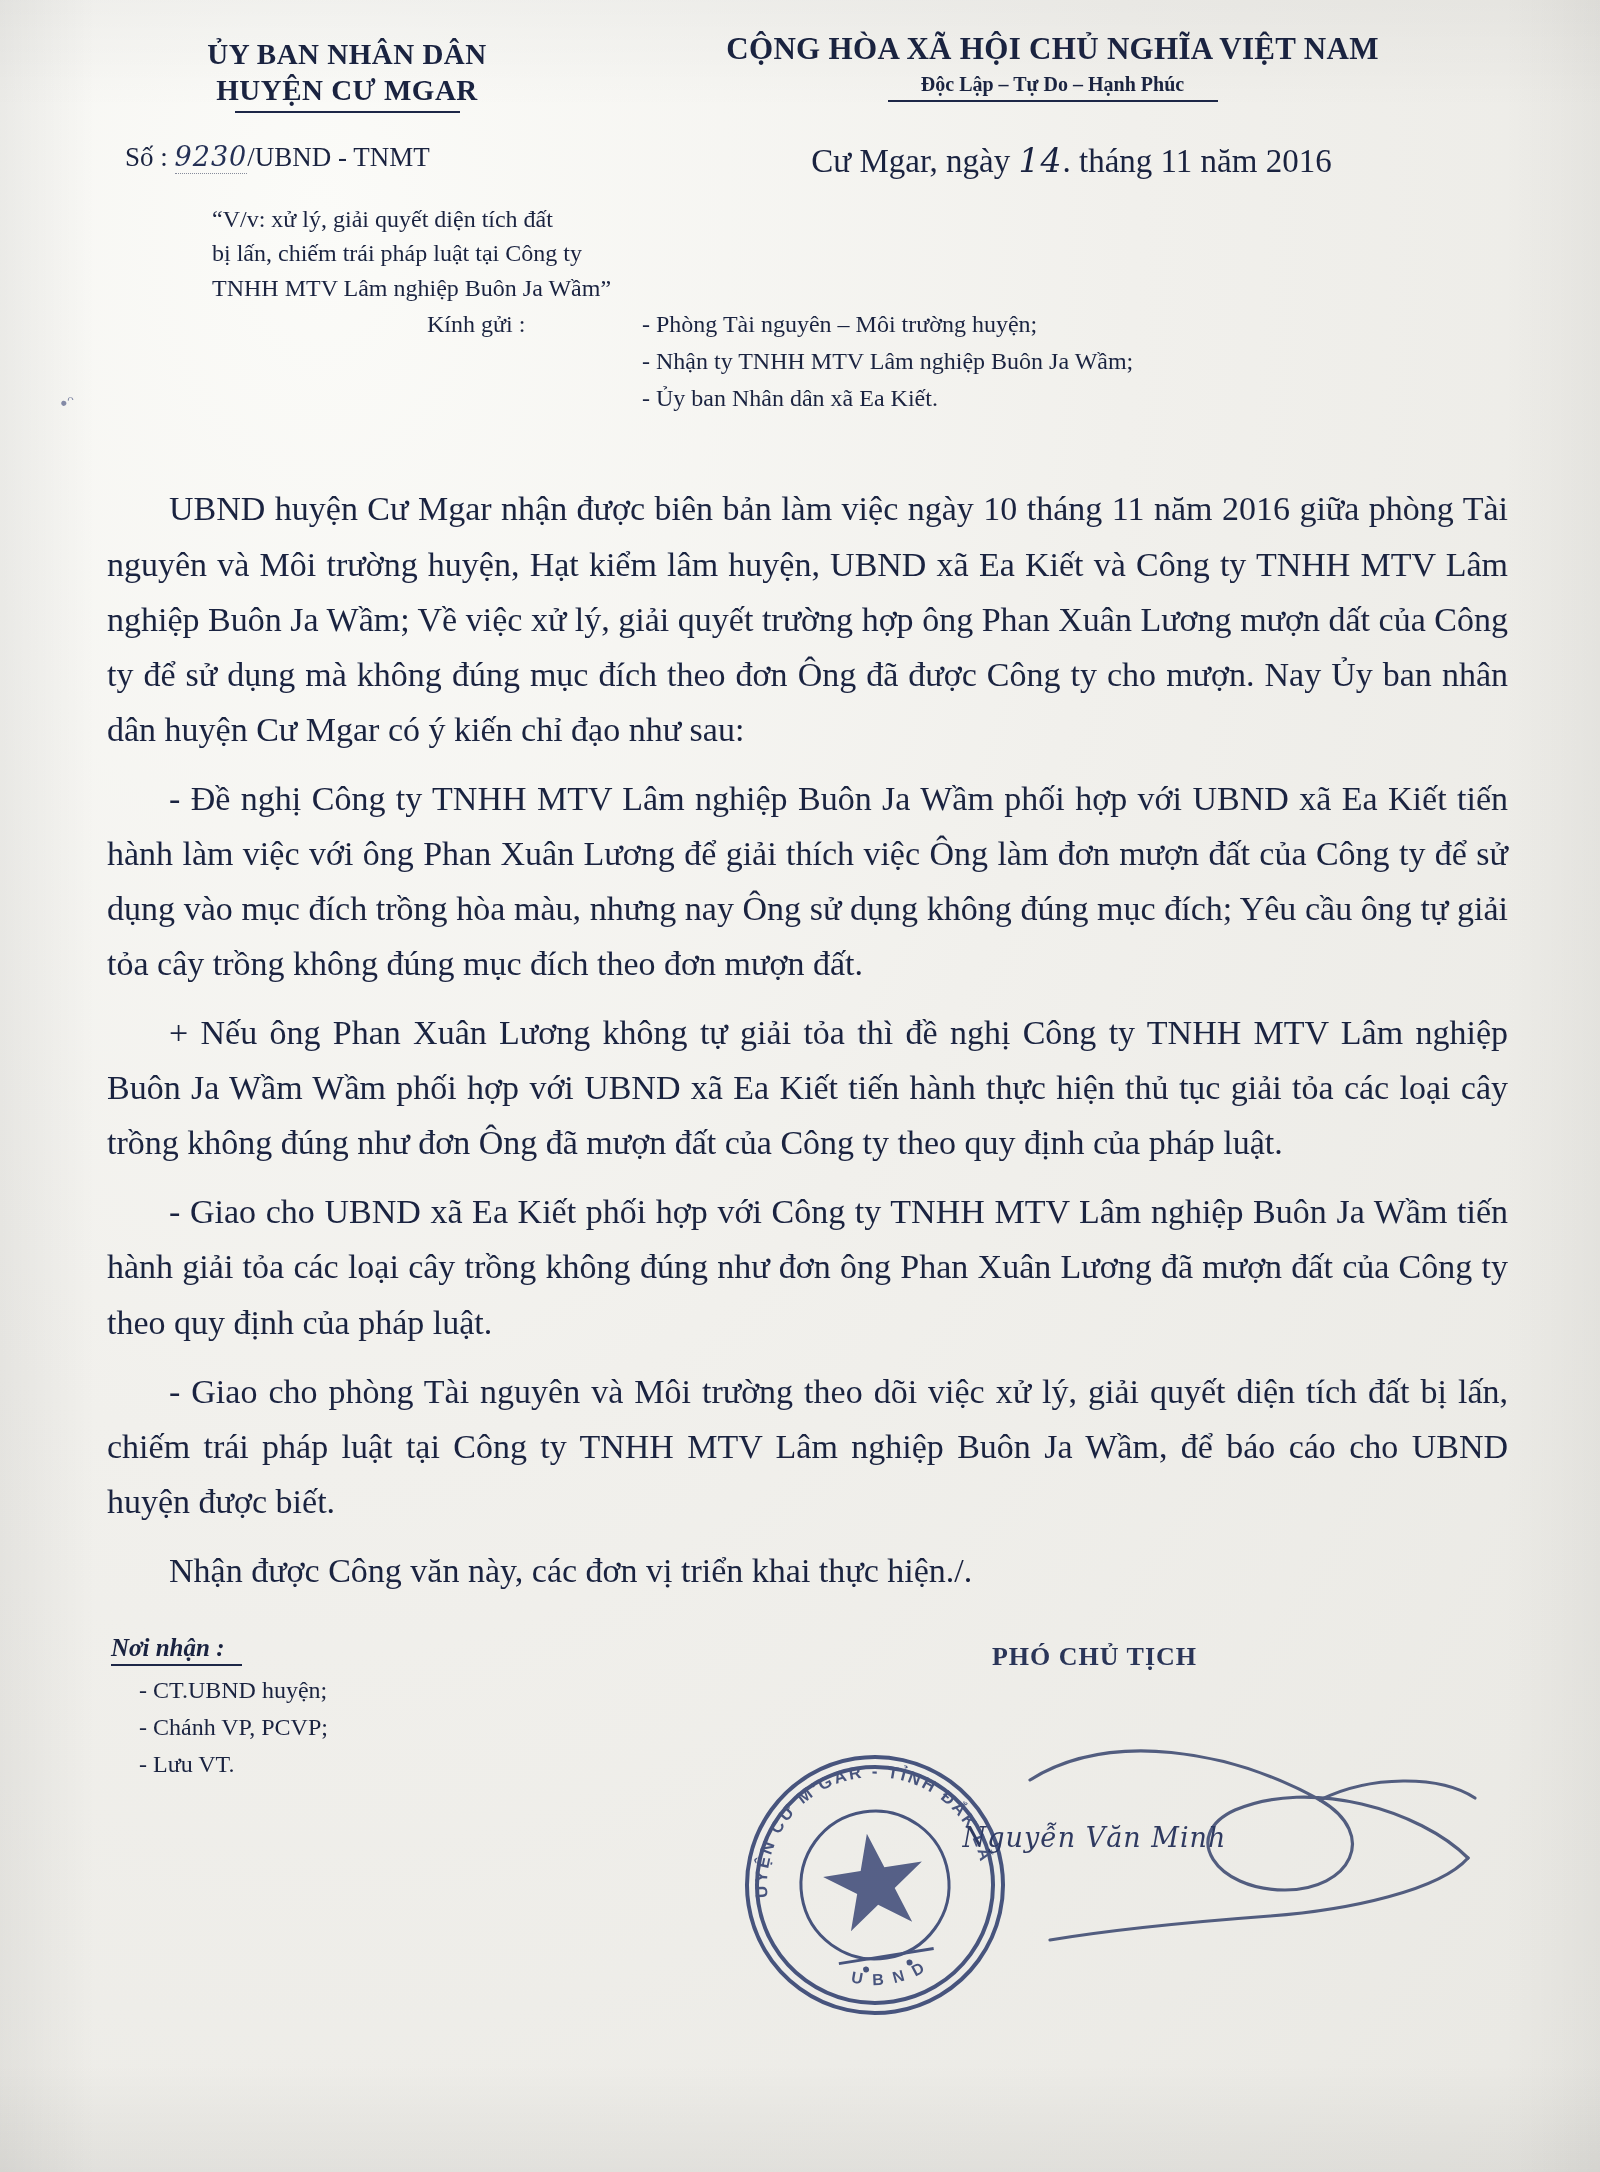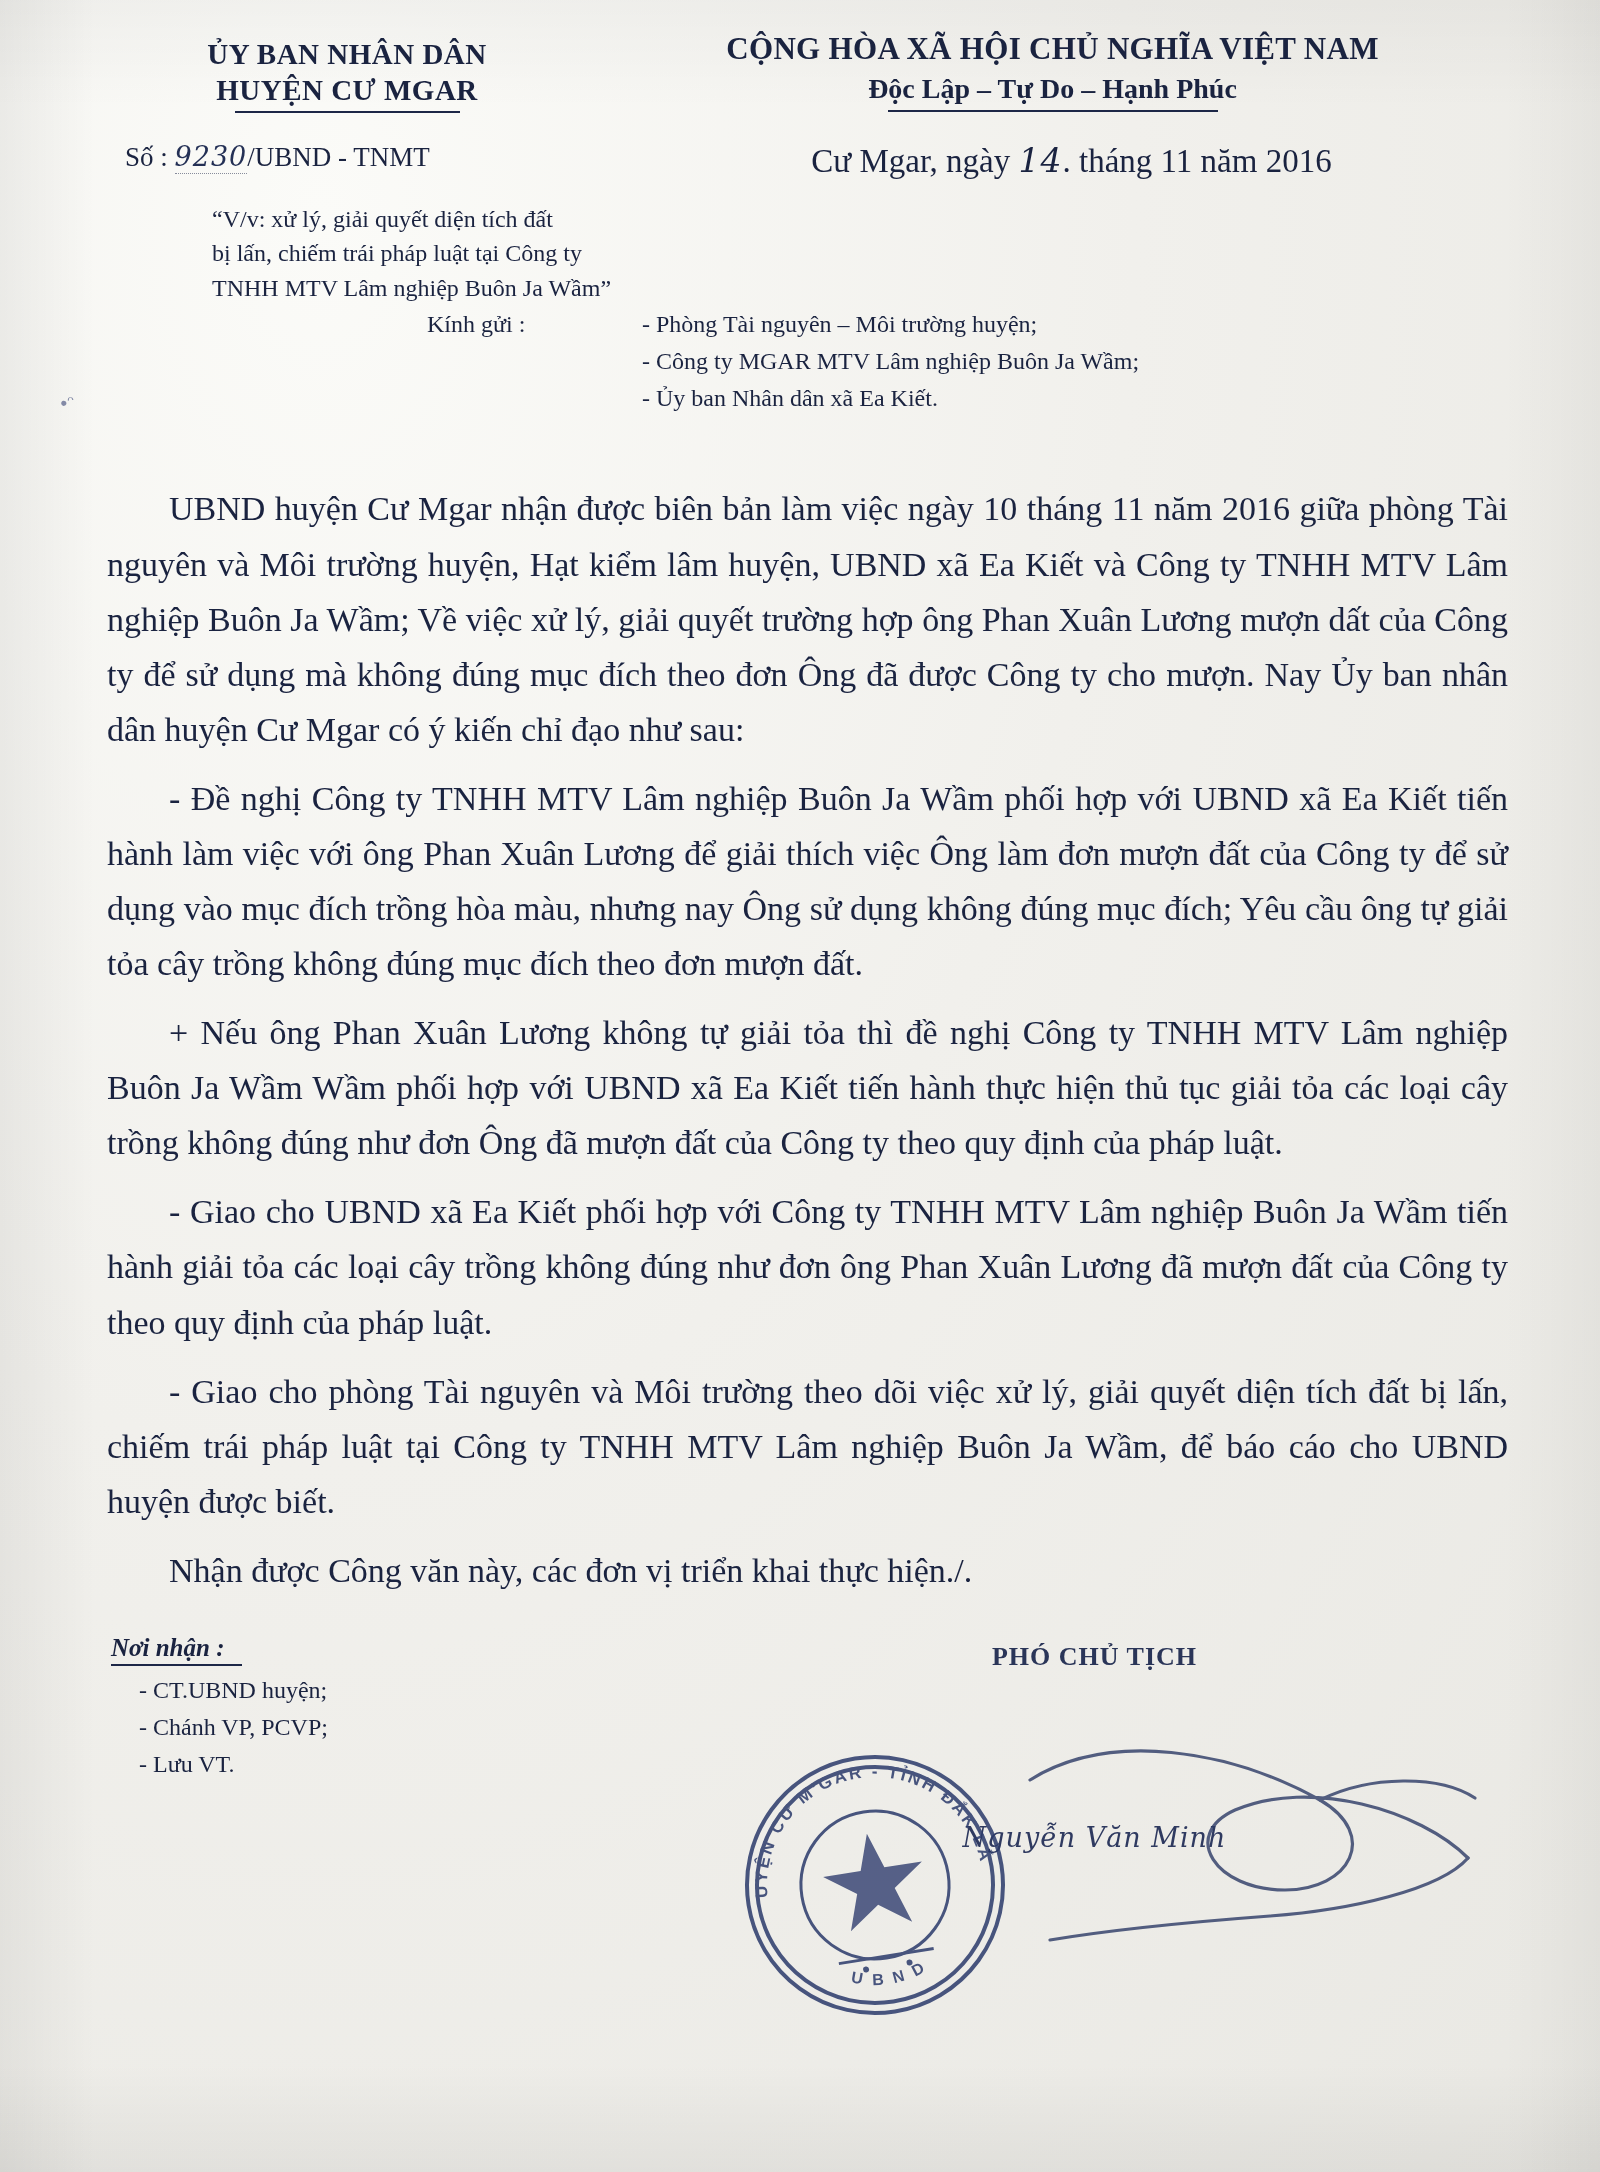--- a/index.html
+++ b/index.html
@@ -67,21 +67,21 @@
     letter-spacing: 0.5px;
     line-height: 1.25;
   }
   .nation-line1 {
     font-size: 31px;
     font-weight: bold;
     letter-spacing: 0.3px;
     line-height: 1.25;
   }
   .nation-line2 {
-    font-size: 28px;
+    font-size: 20px;
     font-weight: bold;
     line-height: 1.3;
     margin-top: 2px;
   }
   .rule-small {
     width: 330px;
     height: 2px;
     background: #1d2747;
     margin: 3px auto 0 auto;
   }
@@ -300,21 +300,21 @@
 
     <div class="subject">
       <div>“V/v: xử lý, giải quyết diện tích đất</div>
       <div>bị lấn, chiếm trái pháp luật tại Công ty</div>
       <div>TNHH MTV Lâm nghiệp Buôn Ja Wầm”</div>
     </div>
 
     <div class="recipients">
       <span class="kg">Kính gửi :</span><span class="rcpt-list">
         <div>- Phòng Tài nguyên – Môi trường huyện;</div>
-        <div>- Công ty MGAR MTV Lâm nghiệp Buôn Ja Wầm;</div>
+        <div>- Nhận ty TNHH MTV Lâm nghiệp Buôn Ja Wầm;</div>
         <div>- Ủy ban Nhân dân xã Ea Kiết.</div>
       </span>
     </div>
 
     <div class="body">
       <p>UBND huyện Cư Mgar nhận được biên bản làm việc ngày 10 tháng 11 năm 2016 giữa phòng Tài nguyên và Môi trường huyện, Hạt kiểm lâm huyện, UBND xã Ea Kiết và Công ty TNHH MTV Lâm nghiệp Buôn Ja Wầm; Về việc xử lý, giải quyết trường hợp ông Phan Xuân Lương mượn dất của Công ty để sử dụng mà không đúng mục đích theo đơn Ông đã được Công ty cho mượn. Nay Ủy ban nhân dân huyện Cư Mgar có ý kiến chỉ đạo như sau:</p>
       <p>- Đề nghị Công ty TNHH MTV Lâm nghiệp Buôn Ja Wầm phối hợp với UBND xã Ea Kiết tiến hành làm việc với ông Phan Xuân Lương để giải thích việc Ông làm đơn mượn đất của Công ty để sử dụng vào mục đích trồng hòa màu, nhưng nay Ông sử dụng không đúng mục đích; Yêu cầu ông tự giải tỏa cây trồng không đúng mục đích theo đơn mượn đất.</p>
       <p>+ Nếu ông Phan Xuân Lương không tự giải tỏa thì đề nghị Công ty TNHH MTV Lâm nghiệp Buôn Ja Wầm Wầm phối hợp với UBND xã Ea Kiết tiến hành thực hiện thủ tục giải tỏa các loại cây trồng không đúng như đơn Ông đã mượn đất của Công ty theo quy định của pháp luật.</p>
       <p>- Giao cho UBND xã Ea Kiết phối hợp với  Công ty TNHH MTV Lâm nghiệp Buôn Ja Wầm tiến hành giải tỏa các loại cây trồng không đúng như đơn ông Phan Xuân Lương đã mượn đất của Công ty theo quy định của pháp luật.</p>
       <p>-  Giao cho phòng Tài nguyên và Môi trường theo dõi việc xử lý, giải quyết diện tích đất bị lấn, chiếm trái pháp luật tại Công ty TNHH MTV Lâm nghiệp Buôn Ja Wầm, để báo cáo cho UBND huyện được biết.</p>

